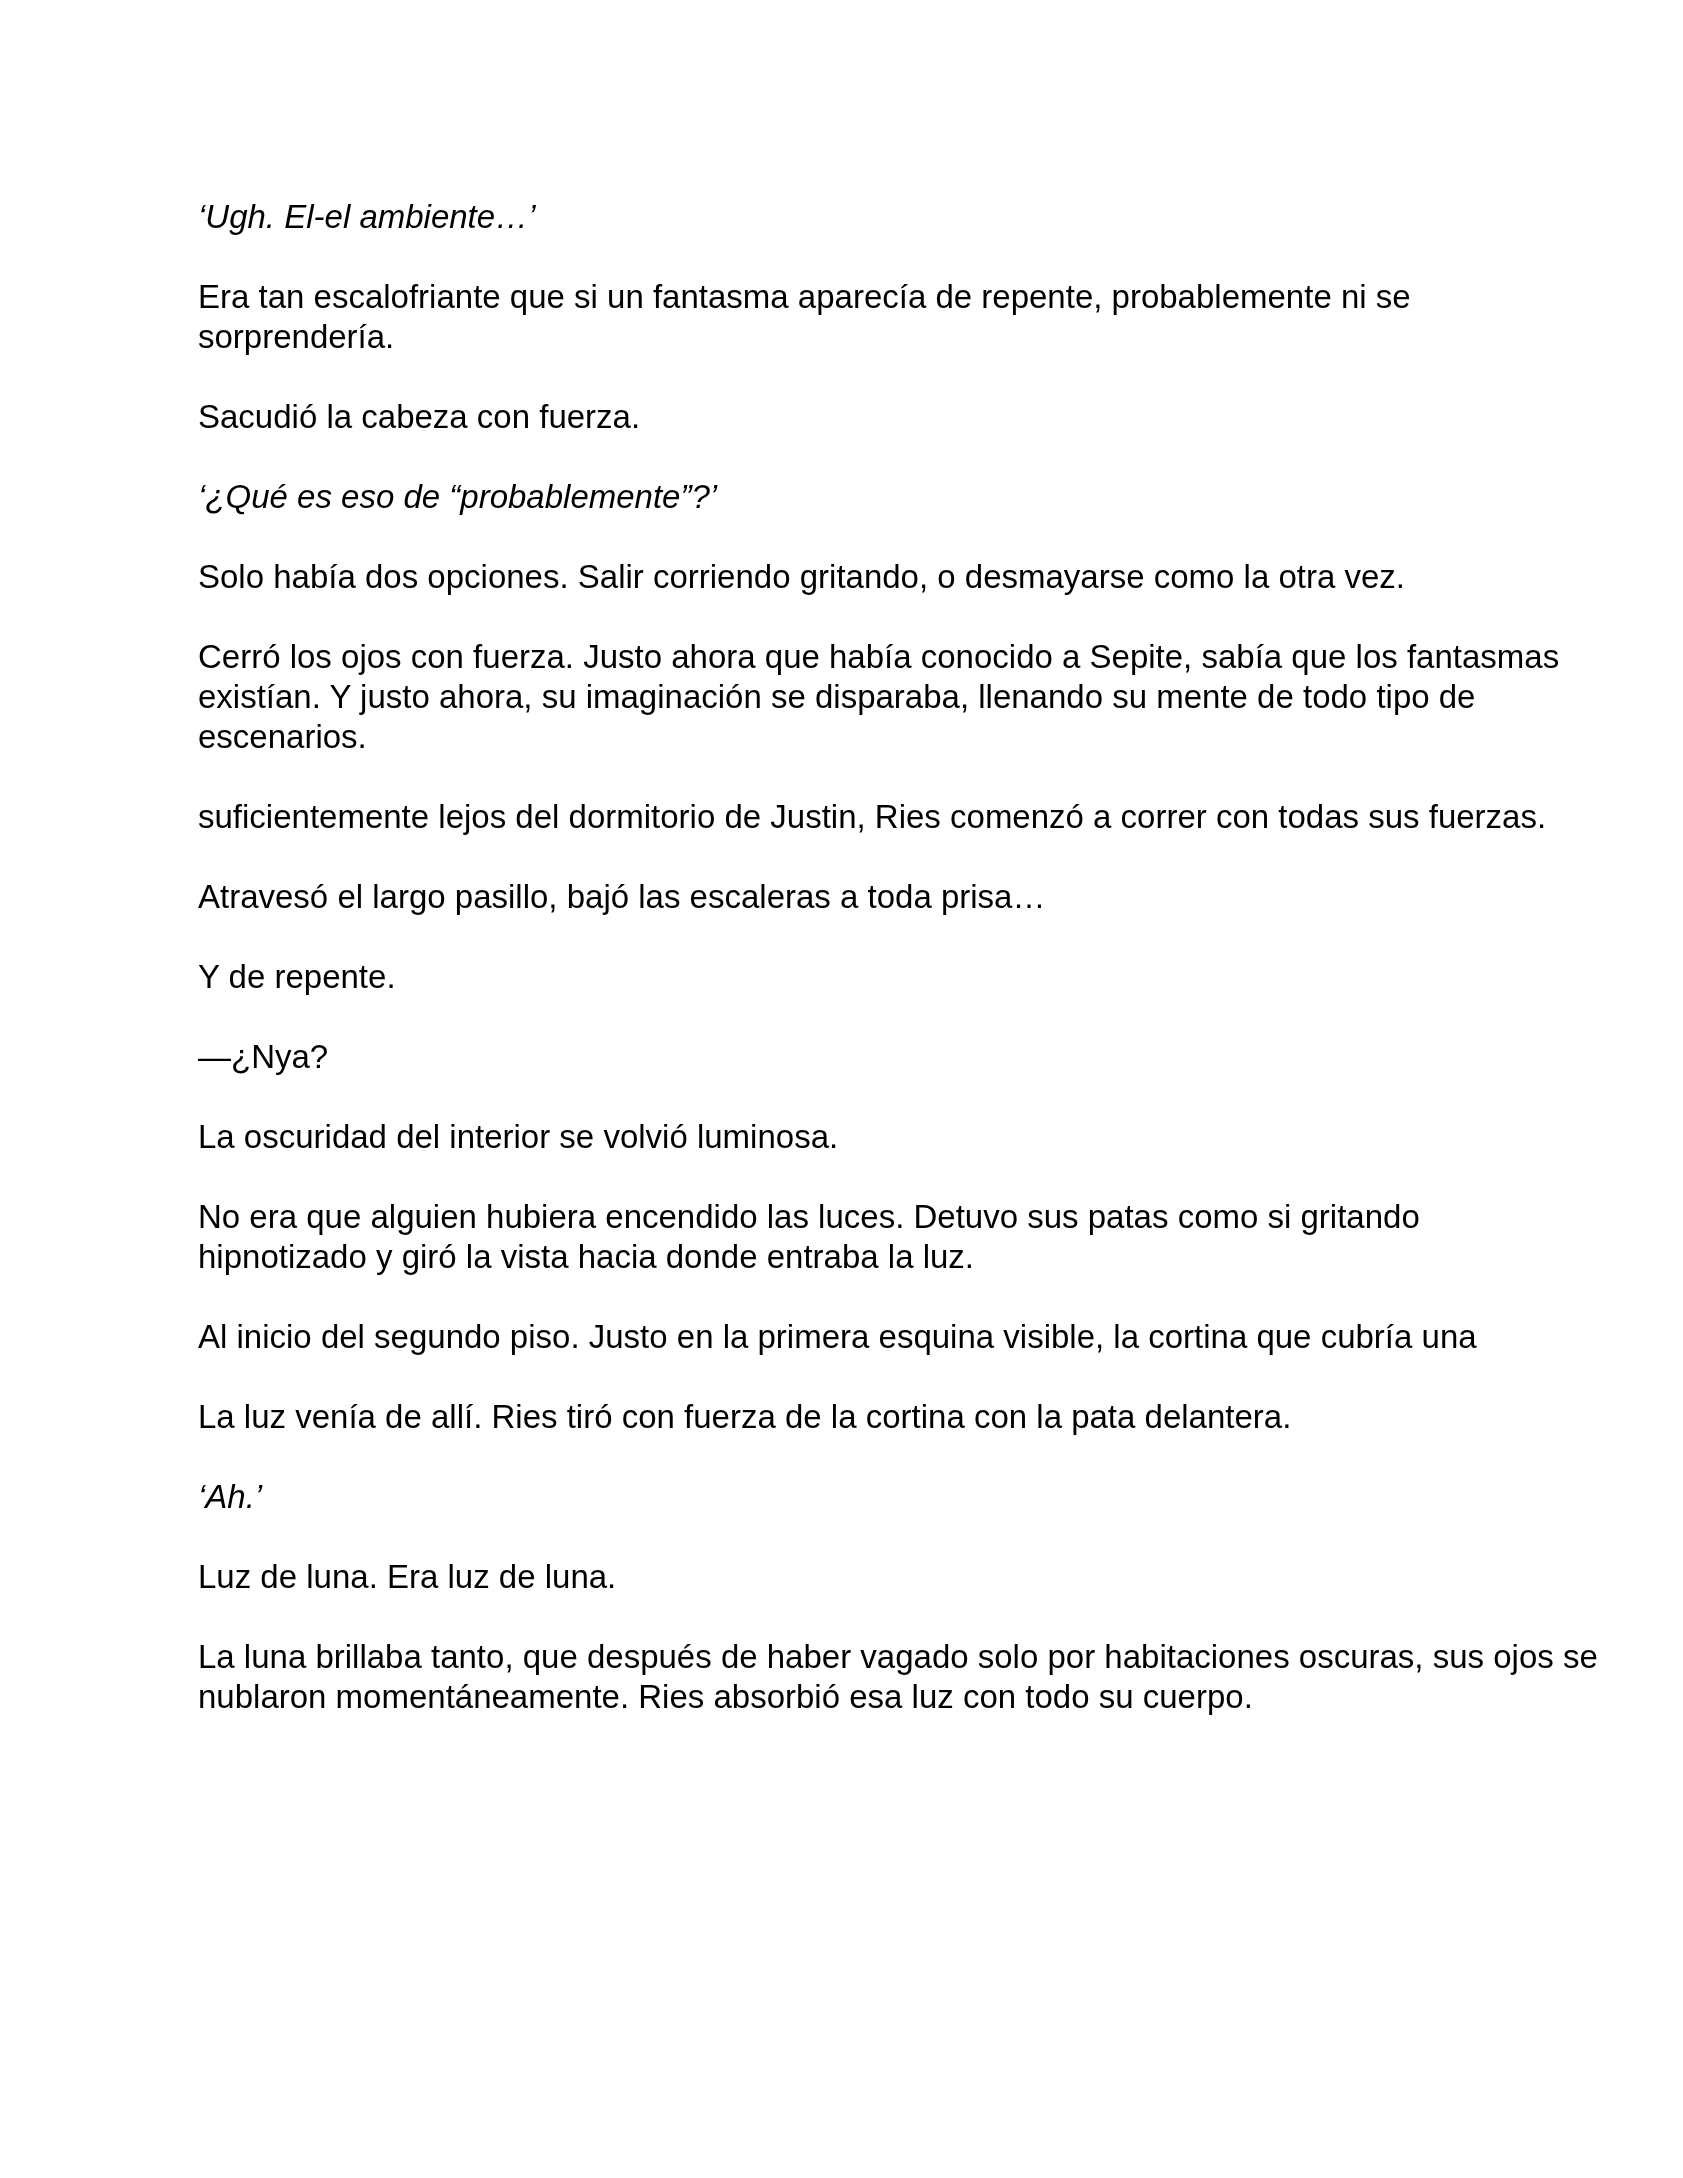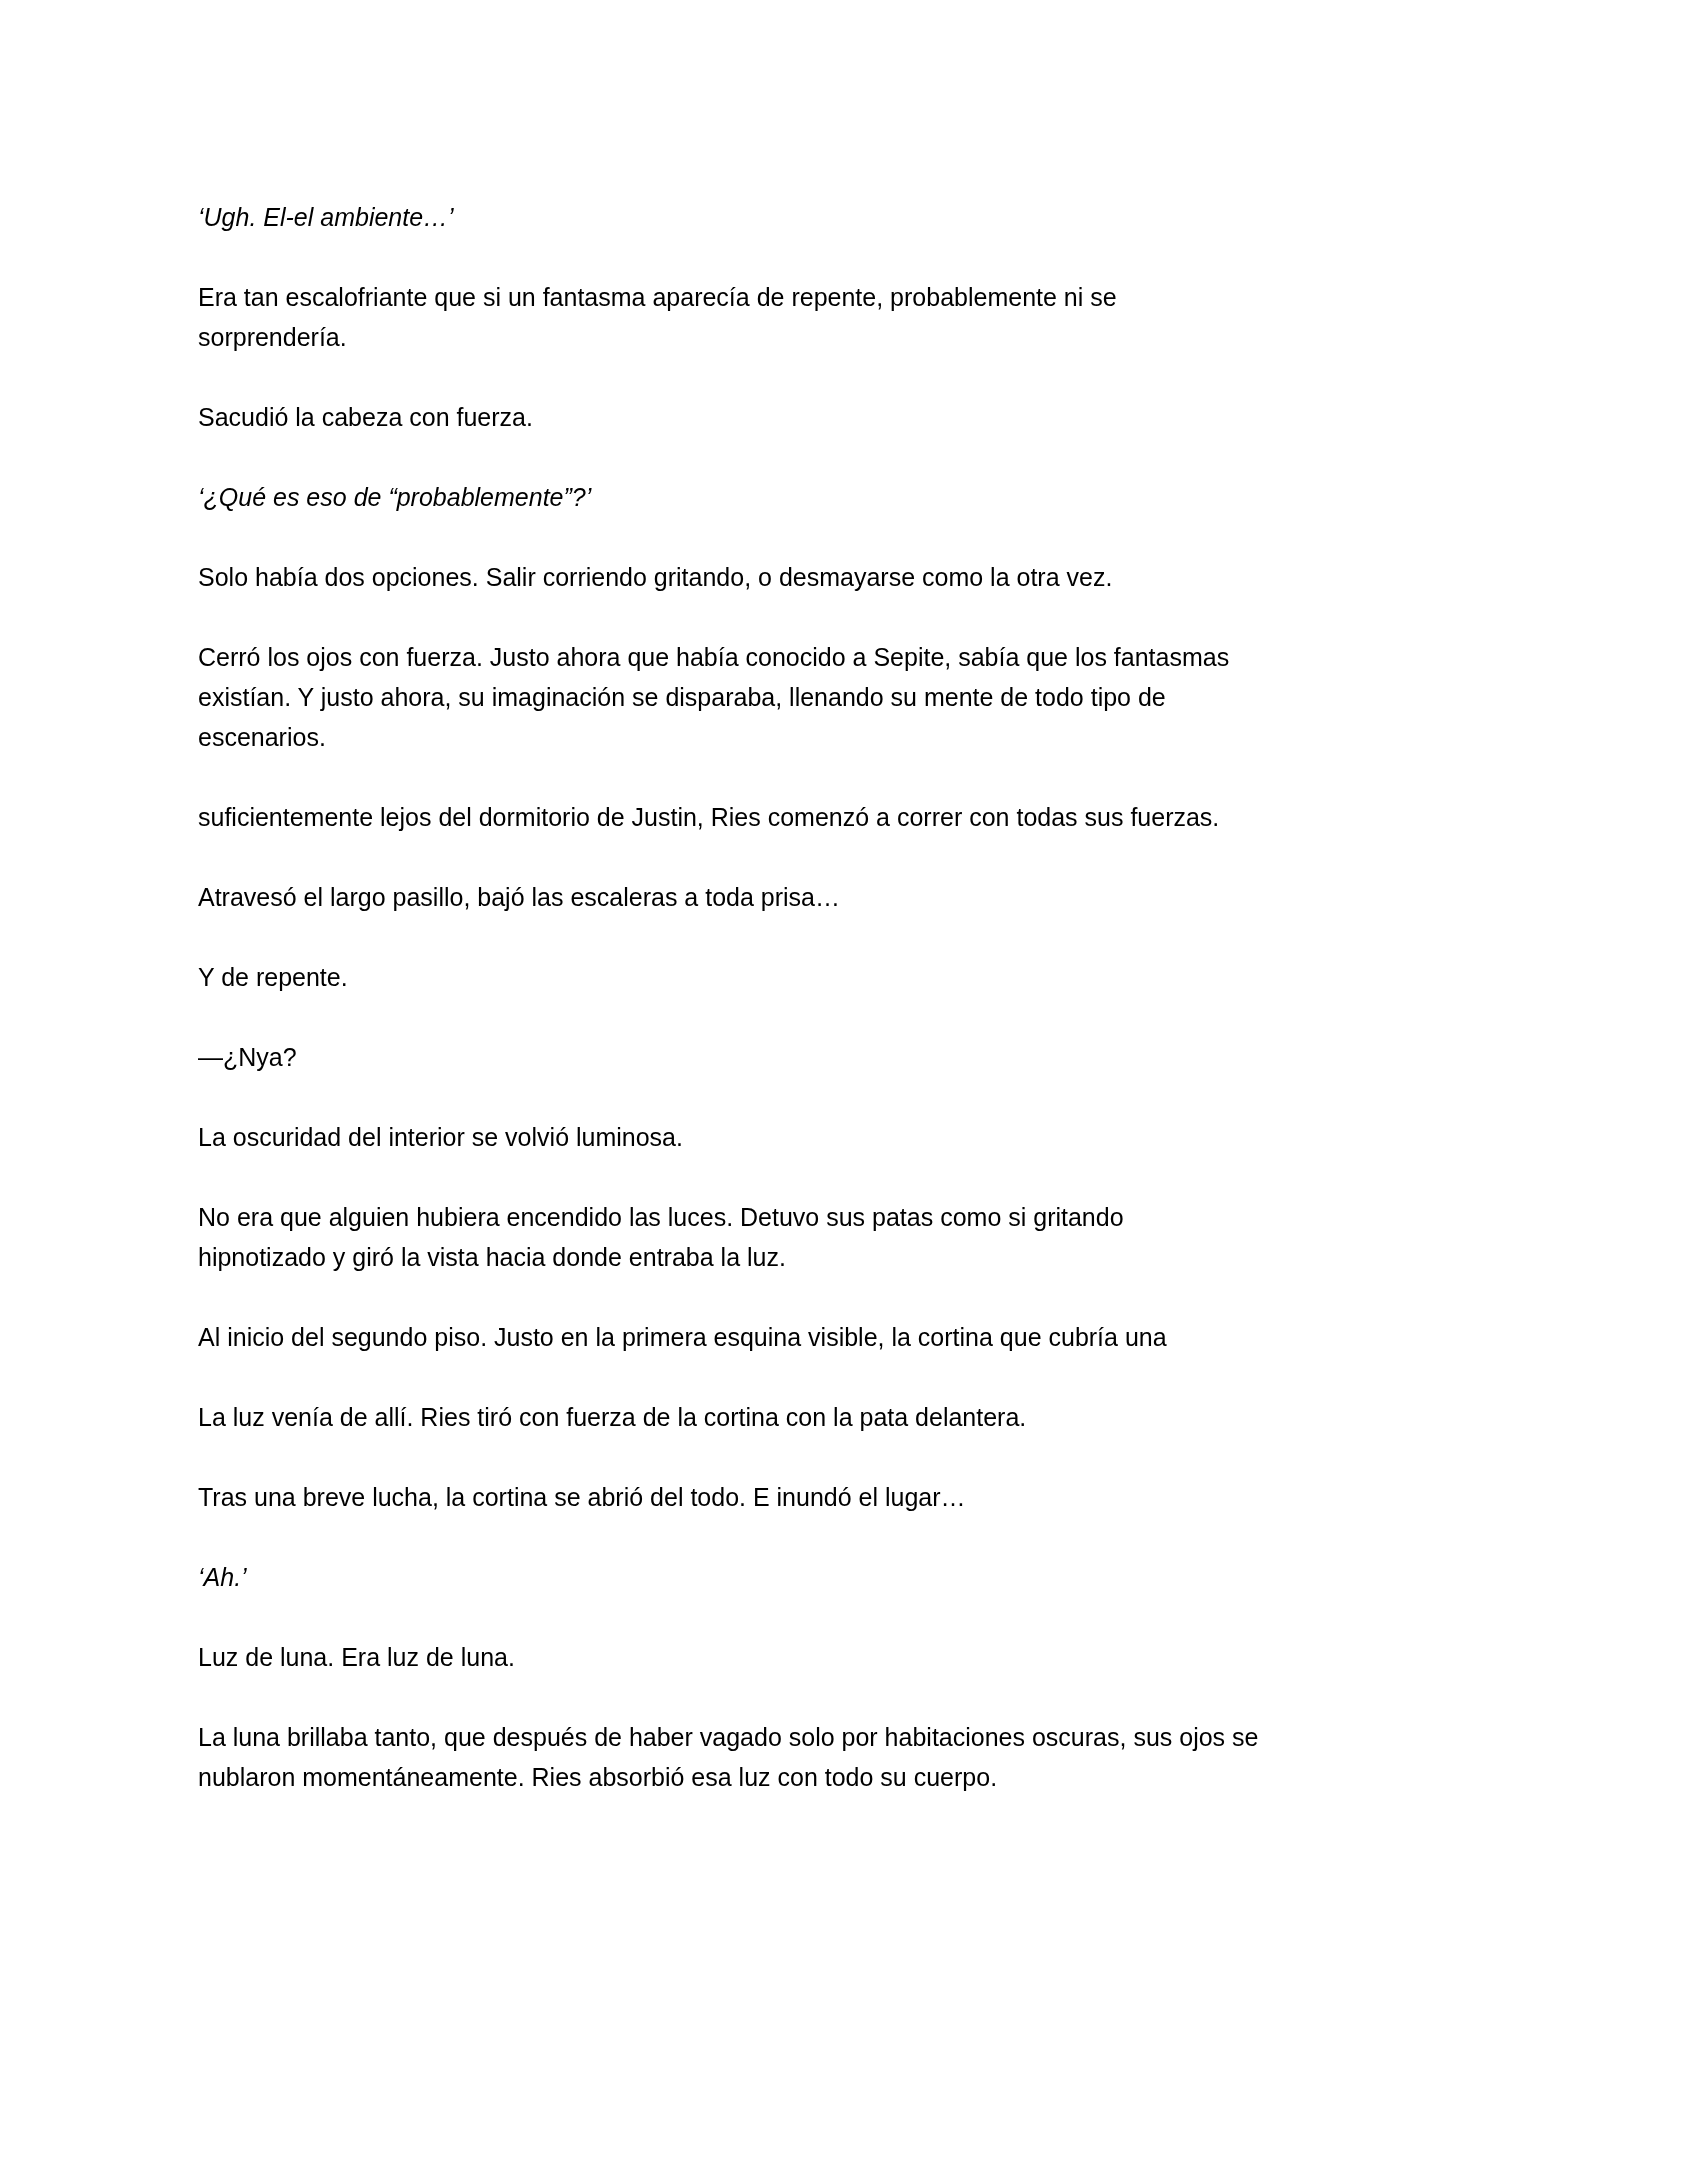--- a/index.html
+++ b/index.html
@@ -12,21 +12,21 @@
       height: 2178px;
       position: relative;
       overflow: hidden;
     }
     .page {
       position: absolute;
       left: 198px;
       top: 197px;
       width: 1307px;
       font-family: "Liberation Sans", sans-serif;
-      font-size: 25px;
+      font-size: 33px;
       line-height: 40px;
       color: #000000;
     }
     .para {
       margin: 0 0 40px 0;
       padding: 0;
     }
     .para.italic {
       font-style: italic;
     }
@@ -79,23 +79,20 @@
   <p class="para">
     <span class="line">No era que alguien hubiera encendido las luces. Detuvo sus patas como si gritando</span>
     <span class="line">hipnotizado y giró la vista hacia donde entraba la luz.</span>
   </p>
   <p class="para">
     <span class="line">Al inicio del segundo piso. Justo en la primera esquina visible, la cortina que cubría una</span>
   </p>
   <p class="para">
     <span class="line">La luz venía de allí. Ries tiró con fuerza de la cortina con la pata delantera.</span>
   </p>
-  <p class="para">
-    <span class="line">Tras una breve lucha, la cortina se abrió del todo. E inundó el lugar…</span>
-  </p>
   <p class="para italic">
     <span class="line">‘Ah.’</span>
   </p>
   <p class="para">
     <span class="line">Luz de luna. Era luz de luna.</span>
   </p>
   <p class="para">
     <span class="line">La luna brillaba tanto, que después de haber vagado solo por habitaciones oscuras, sus ojos se</span>
     <span class="line">nublaron momentáneamente. Ries absorbió esa luz con todo su cuerpo.</span>
   </p>

